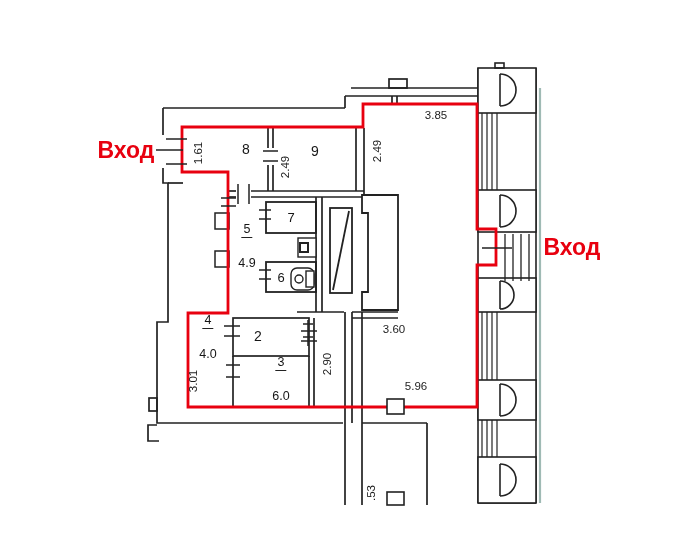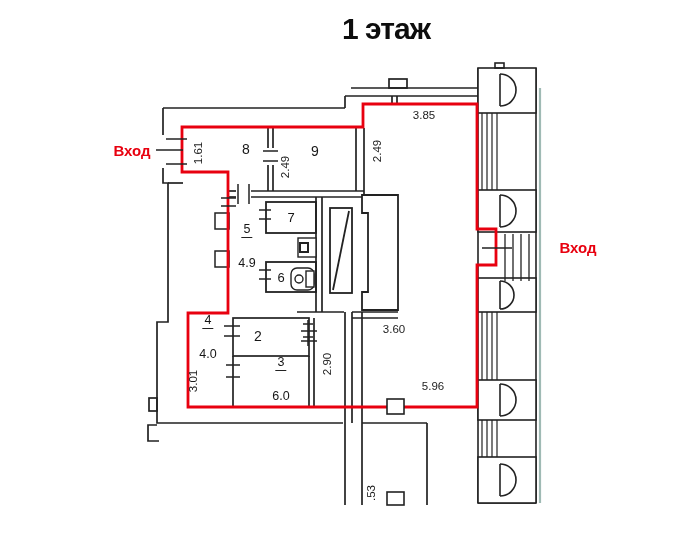--- a/index.html
+++ b/index.html
@@ -12,21 +12,21 @@
     position:absolute;transform:translate(-50%,-50%);
     color:#1d1d1d;font-size:11.5px;white-space:nowrap;line-height:1;
     letter-spacing:0;
   }
   .rot{transform:translate(-50%,-50%) rotate(-90deg);}
   .room-num{font-size:14px;color:#161616;}
   .title{
     font-size:30px;font-weight:bold;color:#0d0d0d;letter-spacing:-1px;
   }
   .vhod{
-    font-size:15px;font-weight:bold;color:#e8000f;letter-spacing:0;margin-left:6px;
+    font-size:23px;font-weight:bold;color:#e8000f;letter-spacing:0;
   }
   .frac{display:flex;flex-direction:column;align-items:center;font-size:12.5px;color:#161616;line-height:1.12;}
   .frac .num{border-bottom:1.4px solid #222;padding:0 2px 1px 2px;}
   .frac .den{padding-top:18px;}
 </style>
 </head>
 <body>
 
 <div class="stage">
 
@@ -199,21 +199,20 @@
       <rect x="298" y="238" width="18" height="19"></rect>
       <rect x="300" y="243" width="8" height="9" stroke-width="2"></rect>
     </g>
     <g stroke="#222" stroke-width="1.4" fill="#fff">
       <rect x="291" y="268" width="23" height="22" rx="6"></rect>
       <rect x="306" y="271" width="8" height="16"></rect>
       <circle cx="299" cy="279" r="4"></circle>
     </g>
   </svg>
 
-  <div class="lbl title" style="left:386px;top:29px;">1 этаж</div>
 
   <div class="lbl vhod" style="left:126px;top:150px;">Вход</div>
   <div class="lbl vhod" style="left:572px;top:247px;">Вход</div>
 
   <div class="lbl room-num" style="left:246px;top:149px;">8</div>
   <div class="lbl room-num" style="left:315px;top:151px;">9</div>
   <div class="lbl room-num" style="left:291px;top:217px;font-size:13px;">7</div>
   <div class="lbl room-num" style="left:281px;top:277px;font-size:13px;">6</div>
   <div class="lbl room-num" style="left:258px;top:336px;">2</div>
 
@@ -232,20 +231,20 @@
   <div class="lbl" style="left:281px;top:379px;">
     <div class="frac">
       <span class="num">3</span>
       <span class="den">6.0</span>
     </div>
   </div>
 
   <div class="lbl rot" style="left:199px;top:153px;">1.61</div>
   <div class="lbl rot" style="left:286px;top:167px;">2.49</div>
   <div class="lbl rot" style="left:378px;top:151px;">2.49</div>
-  <div class="lbl" style="left:424px;top:116px;">3.85</div>
+  <div class="lbl" style="left:436px;top:116px;">3.85</div>
   <div class="lbl" style="left:362px;top:330px;margin-left:32px;">3.60</div>
   <div class="lbl rot" style="left:328px;top:364px;">2.90</div>
   <div class="lbl rot" style="left:194px;top:381px;">3.01</div>
-  <div class="lbl" style="left:433px;top:387px;">5.96</div>
+  <div class="lbl" style="left:416px;top:387px;">5.96</div>
   <div class="lbl rot" style="left:372px;top:493px;">.53</div>
 
 </div>
 
 </body></html>

